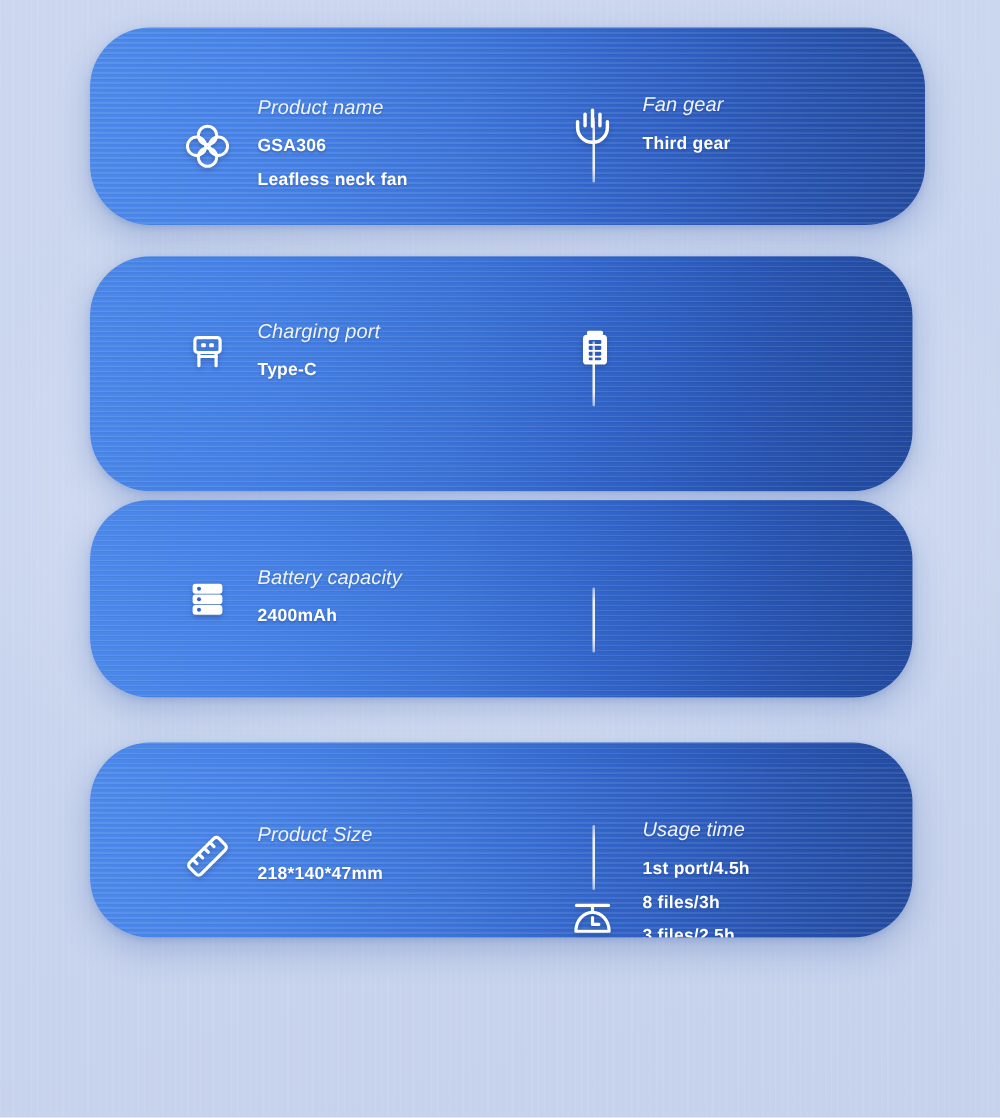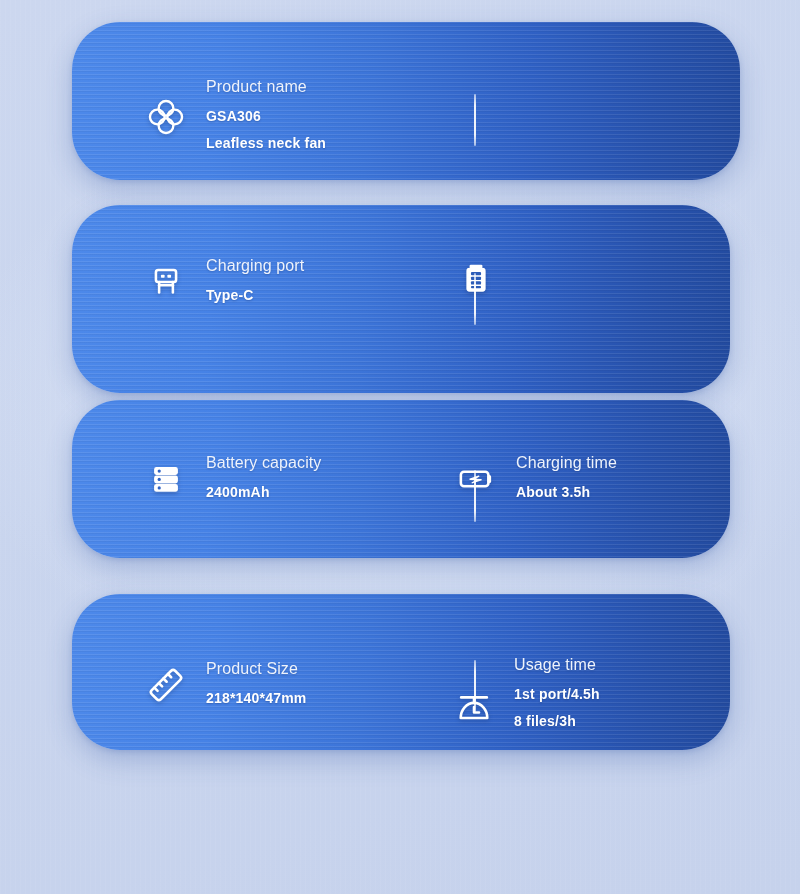--- a/index.html
+++ b/index.html
@@ -106,20 +106,21 @@
   .text-col{ display:flex; flex-direction:column; }
 
   .spec-label{
     font-size:16px;
     font-weight:400;
     color:#eef3fc;
     letter-spacing:0.1px;
     line-height:22px;
     white-space:nowrap;
     text-shadow:0 1px 2px rgba(20,50,110,0.30);
+    font-style:italic;
   }
 
   .spec-value{
     font-size:14px;
     font-weight:700;
     color:#ffffff;
     line-height:27px;
     letter-spacing:0.2px;
     white-space:nowrap;
     margin-top:5px;
@@ -162,20 +163,34 @@
             <circle cx="14.5" cy="24" r="8"></circle>
           </svg>
         </span>
         <span class="text-col">
           <span class="spec-label">Product name</span>
           <span class="spec-value">GSA306</span>
           <span class="spec-value">Leafless neck fan</span>
         </span>
       </div>
 
+      <div class="spec spec-right">
+        <span class="icon">
+          <svg viewBox="0 0 48 48" fill="none" stroke="#ffffff" stroke-width="3" stroke-linecap="round" stroke-linejoin="round">
+            <path d="M11 20 v5 a13 13 0 0 0 26 0 v-5"></path>
+            <path d="M17.5 13.5 v10"></path>
+            <path d="M24 10 v14"></path>
+            <path d="M30.5 13.5 v10"></path>
+          </svg>
+        </span>
+        <span class="text-col">
+          <span class="spec-label">Fan gear</span>
+          <span class="spec-value">Third gear</span>
+        </span>
+      </div>
 
       <div class="divider"></div>
     </div>
   </div>
 
   <div class="card card-2">
     <div class="card-inner">
 
       <div class="spec spec-left">
         <span class="icon">
@@ -224,33 +239,20 @@
             <circle cx="16.6" cy="24.5" r="1.75" fill="#2e62c4"></circle>
             <circle cx="16.6" cy="33.7" r="1.75" fill="#2e62c4"></circle>
           </svg>
         </span>
         <span class="text-col">
           <span class="spec-label">Battery capacity</span>
           <span class="spec-value">2400mAh</span>
         </span>
       </div>
 
-      <div class="spec spec-right">
-        <span class="icon">
-          <svg viewBox="0 0 48 48" fill="none" stroke="#ffffff" stroke-width="2.8" stroke-linecap="round" stroke-linejoin="round">
-            <rect x="7.5" y="16" width="30" height="16" rx="3.4"></rect>
-            <path d="M38.5 21.5 v5.2" stroke-width="4"></path>
-            <path d="M27 21 l-9.5 3.3 l12 .6 l-9.5 3.1" fill="#ffffff" stroke="#ffffff" stroke-width="1.6"></path>
-          </svg>
-        </span>
-        <span class="text-col">
-          <span class="spec-label">Charging time</span>
-          <span class="spec-value">About 3.5h</span>
-        </span>
-      </div>
 
       <div class="divider"></div>
     </div>
   </div>
 
   <div class="card card-4">
     <div class="card-inner">
 
       <div class="spec spec-left">
         <span class="icon">
@@ -276,20 +278,21 @@
             <path d="M10 13.5 h28"></path>
             <path d="M24 13.5 v6"></path>
             <path d="M9.5 36 a14.5 16.5 0 0 1 29 0 z"></path>
             <path d="M24 24 v6 h5.5"></path>
           </svg>
         </span>
         <span class="text-col">
           <span class="spec-label">Usage time</span>
           <span class="spec-value">1st port/4.5h</span>
           <span class="spec-value">8 files/3h</span>
+          <span class="spec-value">3 files/2.5h</span>
         </span>
       </div>
 
       <div class="divider"></div>
     </div>
   </div>
 
 </div>
 
 </body></html>

